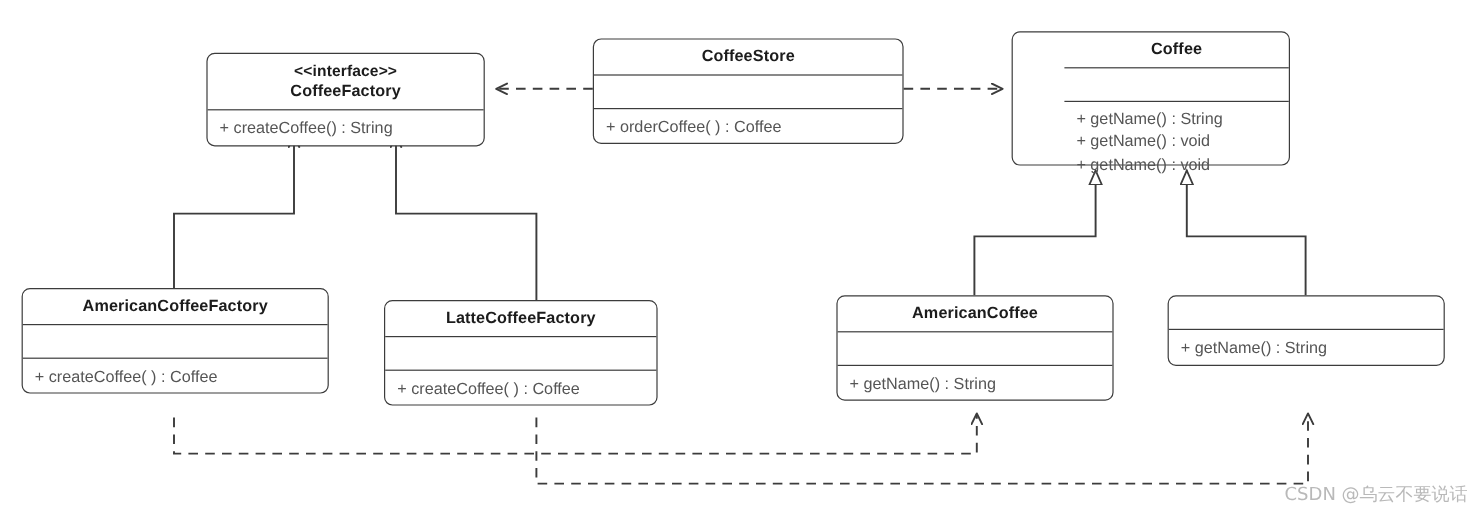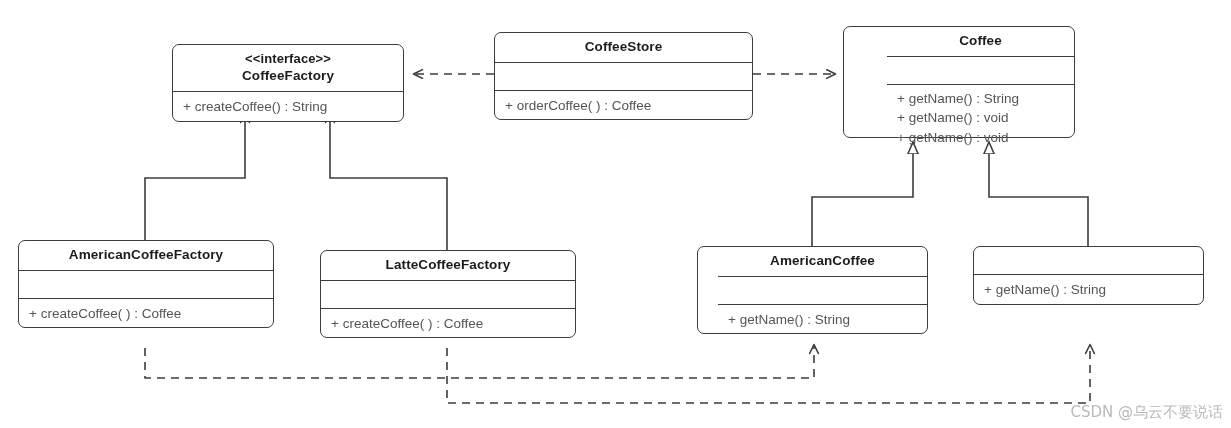--- a/index.html
+++ b/index.html
@@ -70,22 +70,22 @@
     font-size: 13.5px;
     line-height: 1.45;
     white-space: nowrap;
   }
   
   #cls-coffeefactory { left: 172px; top: 44px;  width: 232px; }
   #cls-coffeestore   { left: 494px; top: 32px;  width: 259px; }
   #cls-coffee        { left: 843px; top: 26px;  width: 232px; padding-left: 43px; }
   #cls-coffee .uml-methods { padding-top: 4px; }
   #cls-americanfactory { left: 18px;  top: 240px; width: 256px; }
-  #cls-lattefactory    { left: 320px; top: 250px; width: 256px; }
-  #cls-americancoffee  { left: 697px; top: 246px; width: 231px; padding-left: 20px; }
+  #cls-lattefactory    { left: 320px; top: 250px; width: 228px; }
+  #cls-americancoffee  { left: 697px; top: 246px; width: 231px; }
   #cls-lattecoffee     { left: 973px; top: 246px; width: 231px; }
 
   #cls-coffee .uml-methods { height: 52px; overflow: visible; }
 
   .watermark {
     position: absolute;
     right: 8px;
     bottom: 6px;
     font-size: 15px;
     color: #b9b9b9;

